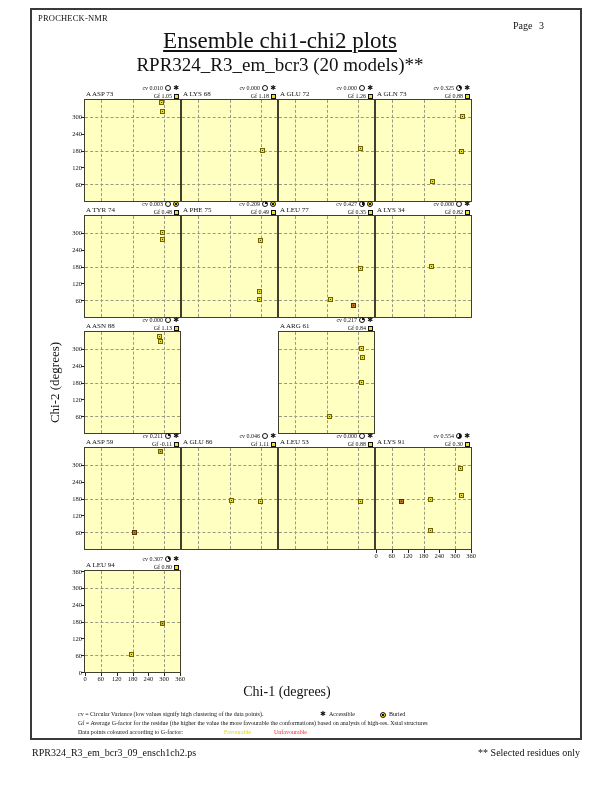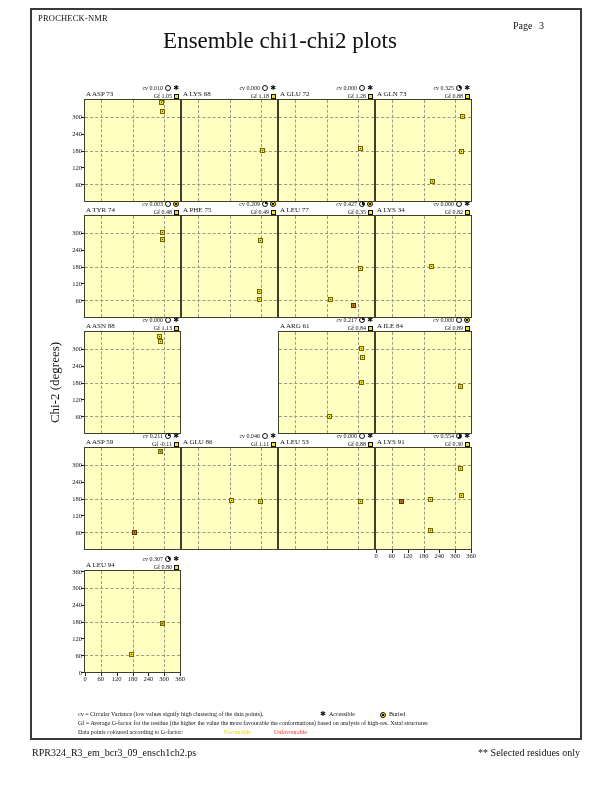--- a/index.html
+++ b/index.html
@@ -2,21 +2,21 @@
 <html><head>
 <meta charset="utf-8">
 <style>
   html,body{margin:0;padding:0;background:#ffffff;}
   .sheet{position:relative;width:612px;height:792px;background:#ffffff;overflow:hidden;
          font-family:"Liberation Serif","DejaVu Serif",serif;color:#111;}
   .pageborder{position:absolute;left:30px;top:8px;width:552px;height:732px;
               border:2px solid #3a3a3a;box-sizing:border-box;}
   .appname{position:absolute;left:6px;top:3px;font-size:8.5px;letter-spacing:.2px;}
   .pagenum{position:absolute;right:36px;top:10px;font-size:10px;word-spacing:4px;}
-  .title{position:absolute;left:10px;top:18px;width:476px;text-align:center;font-size:23px;}
+  .title{position:absolute;left:10px;top:18px;width:476px;text-align:center;font-size:23px;text-decoration:underline;}
   .subtitle{position:absolute;left:10px;top:44px;width:476px;text-align:center;font-size:19px;}
   .ylabel{position:absolute;left:-38px;top:365px;width:120px;height:15px;text-align:center;
           font-size:13px;transform:rotate(-90deg);}
   .xlabel{position:absolute;left:100px;top:674px;width:310px;text-align:center;font-size:14px;}
   #plots{position:absolute;left:0;top:0;width:100%;height:100%;}
   .plot{position:absolute;width:95px;height:101px;border:1px solid #3f3f2c;}
   .gv{position:absolute;top:0;bottom:0;width:0;border-left:1px dashed #9a9a85;}
   .gh{position:absolute;left:0;right:0;height:0;border-top:1px dashed #9a9a85;}
   .pt{position:absolute;width:5px;height:5px;border:1px solid #6e6400;box-sizing:border-box;z-index:3;}
   .ptitle{position:absolute;top:-10px;left:1px;font-size:7px;white-space:nowrap;z-index:4;}
@@ -42,21 +42,23 @@
   .selnote{position:absolute;right:32px;top:747px;font-size:10px;}
 </style>
 </head>
 <body>
 
 <div class="sheet">
   <div class="pageborder">
     <div class="appname">PROCHECK-NMR</div>
     <div class="pagenum">Page 3</div>
     <div class="title">Ensemble chi1-chi2 plots</div>
+    <div class="subtitle">RPR324_R3_em_bcr3 (20 models)**</div>
     <div class="ylabel">Chi-2 (degrees)</div>
+    <div class="xlabel">Chi-1 (degrees)</div>
     <div id="plots">
         <div class="plot" style="left: 52px; top: 89px; background: rgb(255, 255, 194);">
           <div class="gv" style="left: 15.8333px;"></div>
           <div class="gh" style="top: 84.1667px;"></div>
           <div class="gv" style="left: 47.5px;"></div>
           <div class="gh" style="top: 50.5px;"></div>
           <div class="gv" style="left: 79.1667px;"></div>
           <div class="gh" style="top: 16.8333px;"></div>
           <div class="pt" style="left: 73.5278px; top: -0.194444px; background: radial-gradient(circle, rgb(74, 64, 0) 0px, rgb(74, 64, 0) 0.9px, rgb(238, 224, 44) 1px);"></div>
           <div class="pt" style="left: 75.375px; top: 9.34444px; background: radial-gradient(circle, rgb(74, 64, 0) 0px, rgb(74, 64, 0) 0.9px, rgb(238, 224, 44) 1px);"></div>
@@ -292,41 +294,20 @@
           <div class="pt" style="left: 48.1944px; top: 81.7278px; background: radial-gradient(circle, rgb(74, 64, 0) 0px, rgb(74, 64, 0) 0.9px, rgb(238, 224, 44) 1px);"></div>
           <div class="ptitle">A ARG 61</div>
           <div class="cvgf">
             <span class="cvrow">
               <span class="cvtxt">cv 0.217</span>
               <span class="clock" style="background: conic-gradient(rgb(17, 17, 17) 78.12deg, rgb(255, 254, 242) 0deg);"></span>
               <span class="star">✱</span>
             </span>
             <span class="cvrow">
               <span class="cvtxt">Gf 0.84</span>
-              <span class="gfsq"></span>
-            </span>
-          </div>
-        </div>
-        <div class="plot" style="left: 343px; top: 321px; background: rgb(255, 255, 194);">
-          <div class="gv" style="left: 15.8333px;"></div>
-          <div class="gh" style="top: 84.1667px;"></div>
-          <div class="gv" style="left: 47.5px;"></div>
-          <div class="gh" style="top: 50.5px;"></div>
-          <div class="gv" style="left: 79.1667px;"></div>
-          <div class="gh" style="top: 16.8333px;"></div>
-          <div class="pt" style="left: 81.9722px; top: 51.9889px; background: radial-gradient(circle, rgb(74, 64, 0) 0px, rgb(74, 64, 0) 0.9px, rgb(238, 224, 44) 1px);"></div>
-          <div class="ptitle">A ILE 84</div>
-          <div class="cvgf">
-            <span class="cvrow">
-              <span class="cvtxt">cv 0.000</span>
-              <span class="clock" style="background: conic-gradient(rgb(17, 17, 17) 0deg, rgb(255, 254, 242) 0deg);"></span>
-              <span class="buried-i"></span>
-            </span>
-            <span class="cvrow">
-              <span class="cvtxt">Gf 0.89</span>
               <span class="gfsq"></span>
             </span>
           </div>
         </div>
         <div class="plot" style="left: 52px; top: 437px; background: rgb(255, 255, 194);">
           <div class="gv" style="left: 15.8333px;"></div>
           <div class="gh" style="top: 84.1667px;"></div>
           <div class="gv" style="left: 47.5px;"></div>
           <div class="gh" style="top: 50.5px;"></div>
           <div class="gv" style="left: 79.1667px;"></div>

